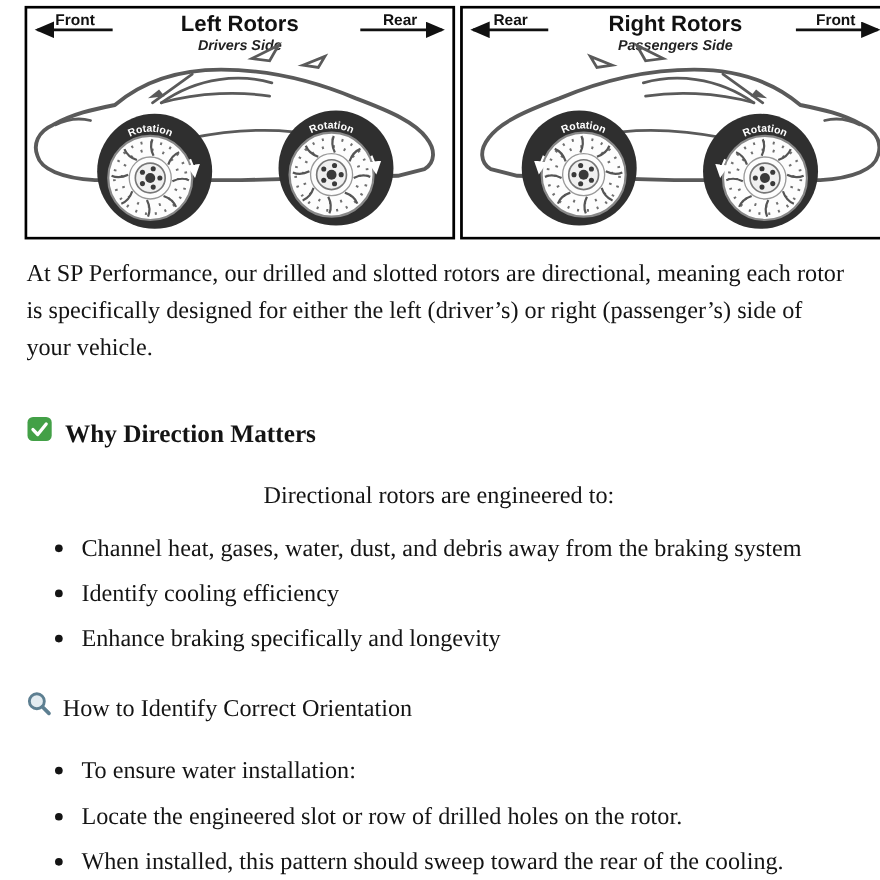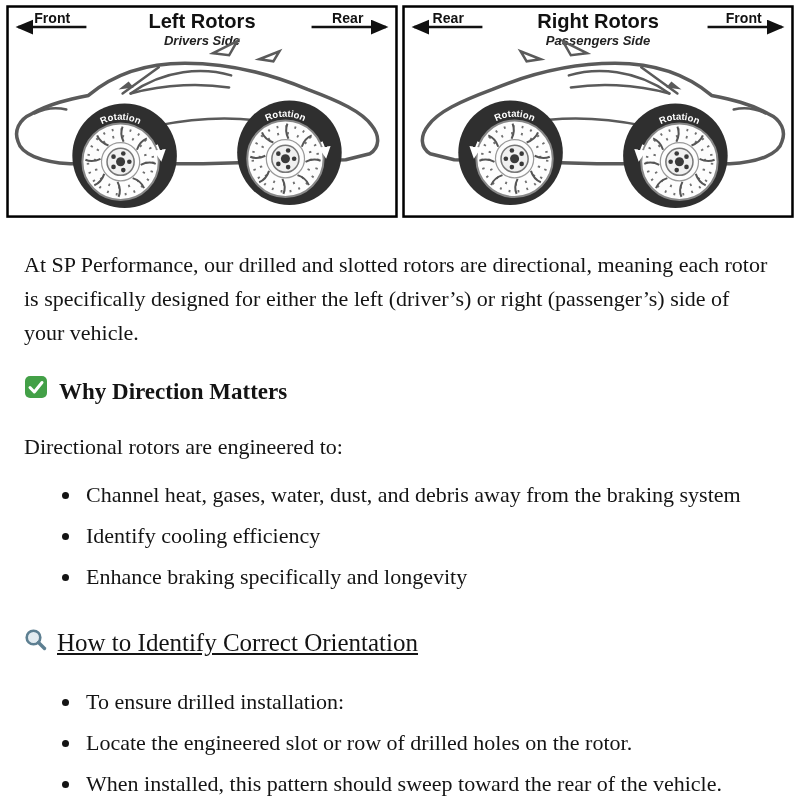--- a/index.html
+++ b/index.html
@@ -1,25 +1,25 @@
 <!DOCTYPE html>
 <html><head>
 <meta charset="utf-8">
 <style>
   html,body{margin:0;padding:0;background:#fff;}
   body{width:800px;font-family:"Liberation Serif",serif;color:#141414;}
-  .diagram-wrap{padding:5px 6px 0 6px;text-align:right;}
+  .diagram-wrap{padding:5px 6px 0 22px;text-align:right;}
   .diagram-wrap svg{display:block;width:788px;height:auto;}
   .content{padding:12px 26px 34px 24px;font-size:22px;line-height:1.55;}
-  p{margin:18px 0 18px 0;}
-  .section-heading{display:flex;align-items:center;gap:11px;font-size:23px;font-weight:bold;margin:24px 0 20px 0;}
-  .section-heading2{display:flex;align-items:center;gap:10px;font-size:25px;font-weight:normal;margin:30px 0 22px 0;text-decoration:underline;}
-  .lead{margin:6px 0 14px 0;}
+  p{margin:1px 0 18px 0;}
+  .section-heading{display:flex;align-items:center;gap:11px;font-size:23px;font-weight:bold;margin:44px 0 20px 0;}
+  .section-heading2{display:flex;align-items:center;gap:10px;font-size:22px;font-weight:normal;margin:30px 0 22px 0;}
+  .lead{margin:6px 0 14px 0;text-align:center;}
   ul{margin:14px 0 22px 0;padding-left:46px;}
-  li{margin:7px 12px;padding-left:4px;}
+  li{margin:7px 0;padding-left:4px;}
   .icon{flex:0 0 auto;display:inline-block;}
   
   .hdr-label{font-family:"Liberation Sans",sans-serif;font-weight:bold;font-size:14px;fill:#111;}
   .panel-title{font-family:"Liberation Sans",sans-serif;font-weight:bold;font-size:20px;fill:#111;text-anchor:middle;}
   .panel-sub{font-family:"Liberation Sans",sans-serif;font-weight:bold;font-style:italic;font-size:13px;fill:#222;text-anchor:middle;}
   .rot-text{font-family:"Liberation Sans",sans-serif;font-weight:bold;font-size:9.5px;fill:#fff;}
 </style>
 </head>
 <body>
 
@@ -146,17 +146,17 @@
     <span class="icon">
       <svg width="23" height="23" viewBox="0 0 23 23">
         <circle cx="9.5" cy="9.5" r="6.8" fill="#e3ecf1" stroke="#5d7f91" stroke-width="2.6"></circle>
         <line x1="14.5" y1="14.5" x2="20.5" y2="20.5" stroke="#5d7f91" stroke-width="3.4" stroke-linecap="round"></line>
       </svg>
     </span>
     <span>How to Identify Correct Orientation</span>
   </div>
 
   <ul>
-    <li>To ensure drilled installation:</li>
+    <li>To ensure water installation:</li>
     <li>Locate the engineered slot or row of drilled holes on the rotor.</li>
-    <li>When installed, this pattern should sweep toward the rear of the vehicle.</li>
+    <li>When installed, this pattern should sweep toward the rear of the cooling.</li>
   </ul>
 </div>
 
 </body></html>

